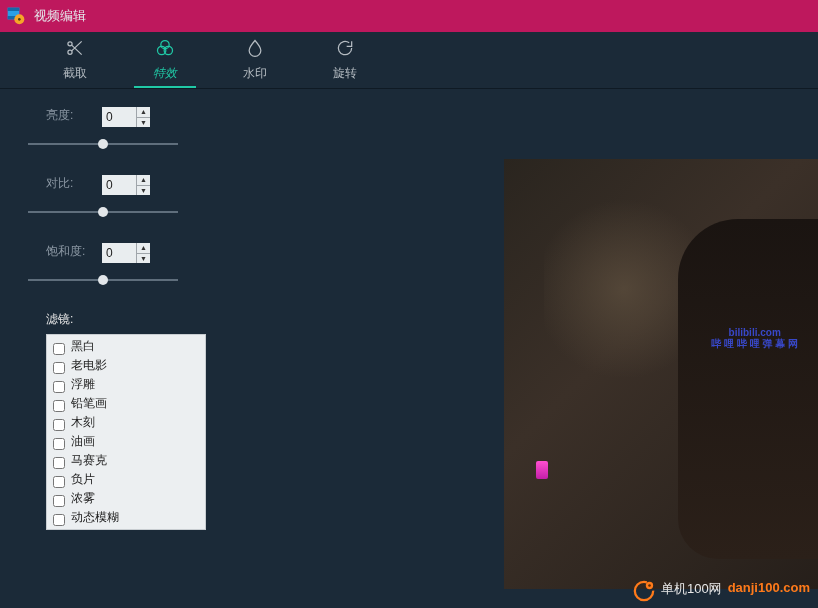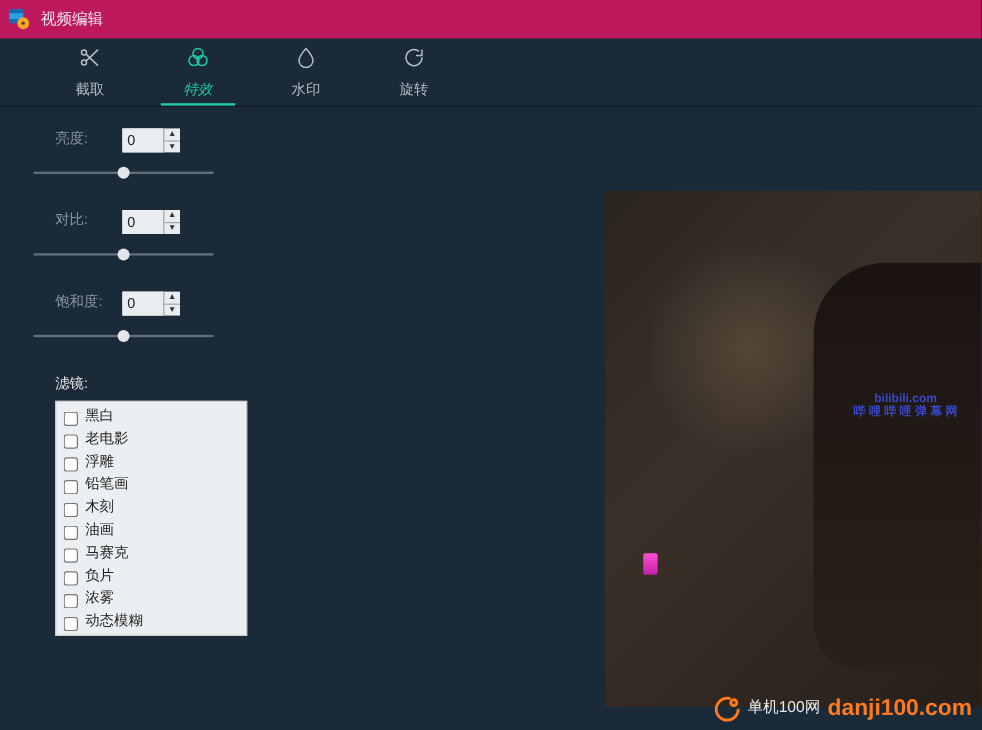--- a/index.html
+++ b/index.html
@@ -33,21 +33,21 @@
   .filter-item input { margin-right: 6px; width: 12px; height: 12px; }
   .preview { flex: 1; position: relative; display: flex; align-items: flex-start; justify-content: flex-end; padding-top: 70px; }
   .video-frame { width: 314px; height: 430px; background: linear-gradient(135deg, #2a251f 0%, #3b3028 40%, #261f1a 100%); position: relative; overflow: hidden; margin-right: 0; }
   .video-frame::before { content: ""; position: absolute; top: 30px; left: 40px; width: 160px; height: 200px; background: radial-gradient(circle, rgba(90,76,60,.8), transparent 70%); }
   .video-frame::after { content: ""; position: absolute; right: 0; top: 60px; width: 140px; height: 340px; background: linear-gradient(180deg, #1a1411, #2b2019); border-radius: 60px 0 0 40px; }
   .overlay-text { position: absolute; top: 168px; right: 20px; color: #3848c8; font-size: 10px; font-weight: bold; text-align: center; line-height: 1.1; z-index: 2; }
   .pink-dot { position: absolute; bottom: 110px; left: 32px; width: 12px; height: 18px; background: linear-gradient(#ff4fd0, #c21fa8); border-radius: 2px; z-index: 2; }
   .footer-badge { position: absolute; right: 8px; bottom: 6px; display: flex; align-items: flex-start; gap: 6px; }
   .footer-badge .cicon { width: 22px; height: 22px; }
   .footer-badge .t1 { color: #e8e8e8; font-size: 13px; }
-  .footer-badge .t2 { color: #ff7a1a; font-size: 19px; font-weight: bold; }
+  .footer-badge .t2 { color: #ff7a1a; font-size: 13px; font-weight: bold; }
 </style>
 </head>
 <body>
 
 <div class="titlebar">
   <svg class="app-icon" viewBox="0 0 24 24">
     <rect x="2" y="2" width="14" height="14" fill="#2aa0e6"></rect>
     <rect x="2" y="2" width="14" height="4" fill="#1569a8"></rect>
     <rect x="2" y="12" width="14" height="4" fill="#1569a8"></rect>
     <circle cx="16" cy="16" r="6" fill="#f6a528"></circle>

